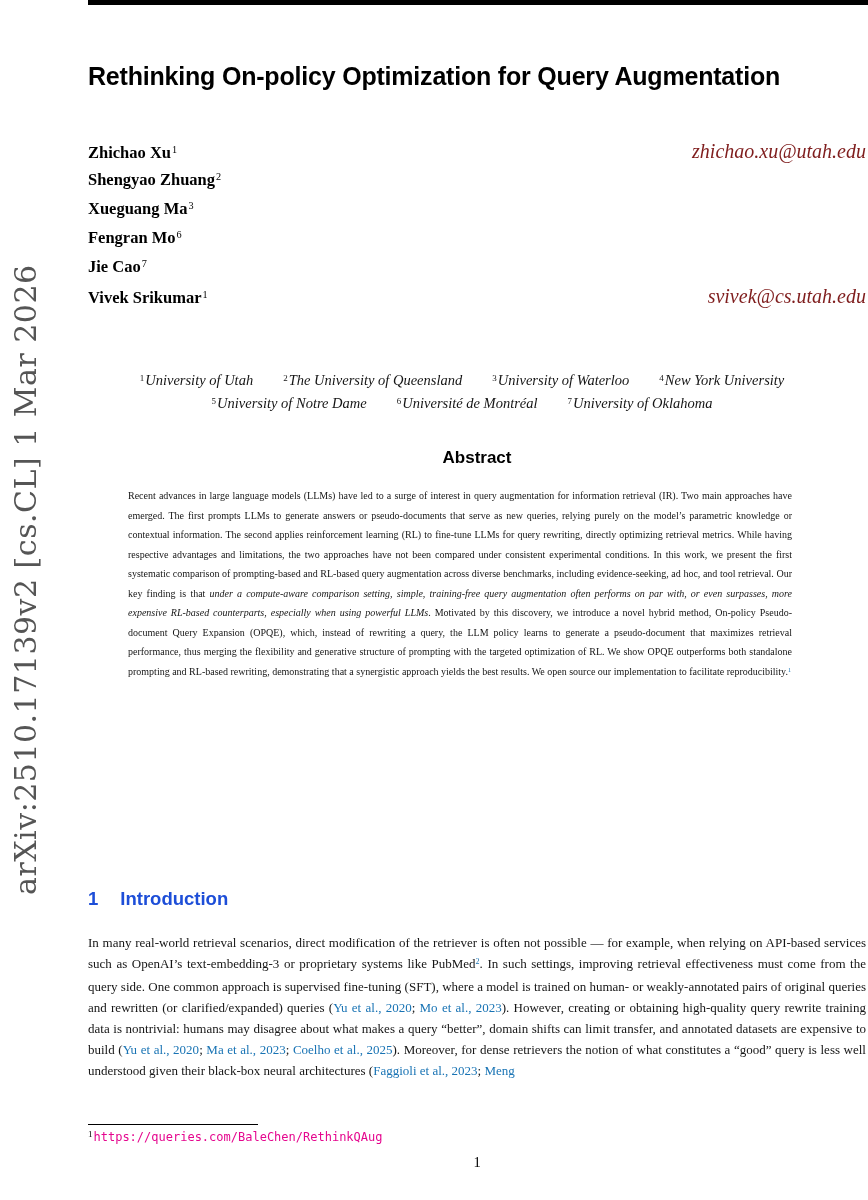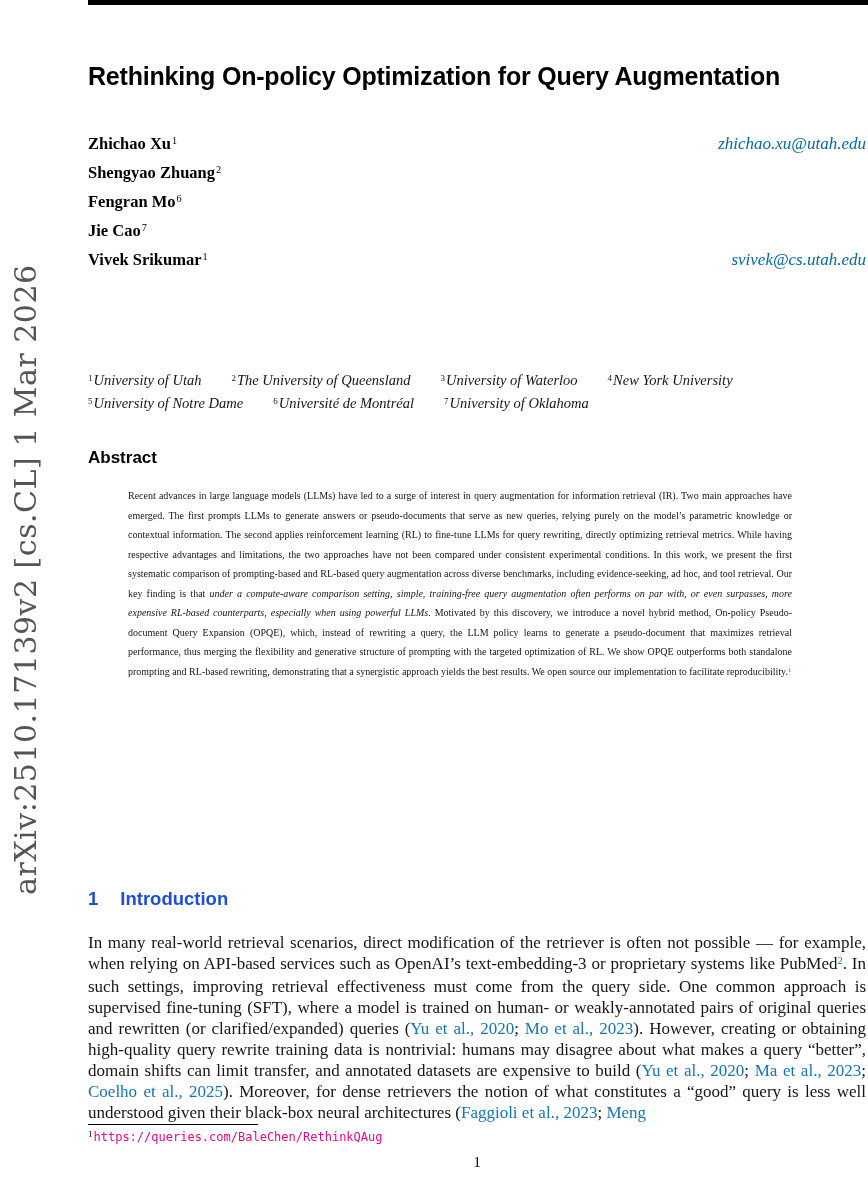--- a/index.html
+++ b/index.html
@@ -39,38 +39,38 @@
   .title{
     position:absolute;top:62px;left:0;width:778px;
     font-family:"Liberation Sans","DejaVu Sans",sans-serif;
     font-weight:bold;font-size:25px;letter-spacing:-0.2px;
     color:#000;white-space:nowrap;
   }
 
   .authors{position:absolute;top:134px;left:0;width:778px;}
   .author-row{
     display:flex;justify-content:space-between;align-items:baseline;
-    height:29px;line-height:19px;
+    height:29px;line-height:34px;
   }
   .author-name{font-weight:bold;font-size:16.5px;color:#000;}
   .sup{
     font-size:0.62em;
     position:relative;top:-0.45em;
     font-weight:normal;
   }
   .author-name .sup{font-weight:normal;margin-left:1px;}
-  .email{font-style:italic;font-size:17px;color:#0369a1;font-family:Liberation Serif, serif;}
+  .email{font-style:italic;font-size:20px;color:#7f1d1d;font-family:Liberation Serif, serif;}
 
-  .affils{position:absolute;top:370px;left:0;width:778px;font-size:14.5px;line-height:21px;font-style:italic;}
+  .affils{position:absolute;top:370px;left:0;width:778px;font-size:14.5px;line-height:21px;font-style:italic;text-align:center;}
   .affil{margin-right:30px;white-space:nowrap;}
   .affil .sup{font-style:normal;margin-right:1px;}
 
   .abstract-heading{
     position:absolute;top:448px;left:0;width:778px;
-    text-align:left;
+    text-align:center;
     font-family:"Liberation Sans","DejaVu Sans",sans-serif;
     font-weight:bold;font-size:17px;color:#000;
   }
   .abstract-body{
     position:absolute;top:486px;left:40px;width:664px;
     text-align:justify;
     font-size:10px;line-height:19.5px;
   }
   .emph{font-style:italic;}
   .fnmark{color:var(--c-footnote_marker,#1873b4);}
@@ -78,21 +78,21 @@
   .section-heading{
     position:absolute;top:888px;left:0;width:778px;
     font-family:"Liberation Sans","DejaVu Sans",sans-serif;
     font-weight:bold;font-size:18.5px;color:#1d4ed8;
   }
   .sec-num{margin-right:22px;}
 
   .intro-para{
     position:absolute;top:932px;left:0;width:778px;
     text-align:justify;
-    font-size:17px;line-height:21px;
+    font-size:13px;line-height:21px;
   }
   .cite{color:var(--c-citation,#1873b4);}
 
   .footnotes{position:absolute;top:1124px;left:0;width:778px;font-size:12.3px;line-height:17px;}
   .footnote-rule{width:170px;border-top:1px solid #000;margin-bottom:4px;}
   .fn-sup{font-size:9px;top:-0.5em;margin-right:1px;color:#000;}
   .fn-url{
     font-family:"DejaVu Sans Mono","Liberation Mono",monospace;
     font-size:12px;
     color:var(--c-link_url,#e5068e);
@@ -114,20 +114,23 @@
 
     <div class="title">Rethinking On-policy Optimization for Query Augmentation</div>
 
     <div class="authors">
       <div class="author-row">
         <span class="author-name"><b>Zhichao Xu</b><span class="sup">1</span></span>
         <span class="email">zhichao.xu@utah.edu</span>
       </div>
       <div class="author-row">
         <span class="author-name"><b>Shengyao Zhuang</b><span class="sup">2</span></span>
+      </div>
+      <div class="author-row">
+        <span class="author-name"><b>Xueguang Ma</b><span class="sup">3</span></span>
       </div>
       <div class="author-row">
         <span class="author-name"><b>Fengran Mo</b><span class="sup">6</span></span>
       </div>
       <div class="author-row">
         <span class="author-name"><b>Jie Cao</b><span class="sup">7</span></span>
       </div>
       <div class="author-row">
         <span class="author-name"><b>Vivek Srikumar</b><span class="sup">1</span></span>
         <span class="email">svivek@cs.utah.edu</span>

